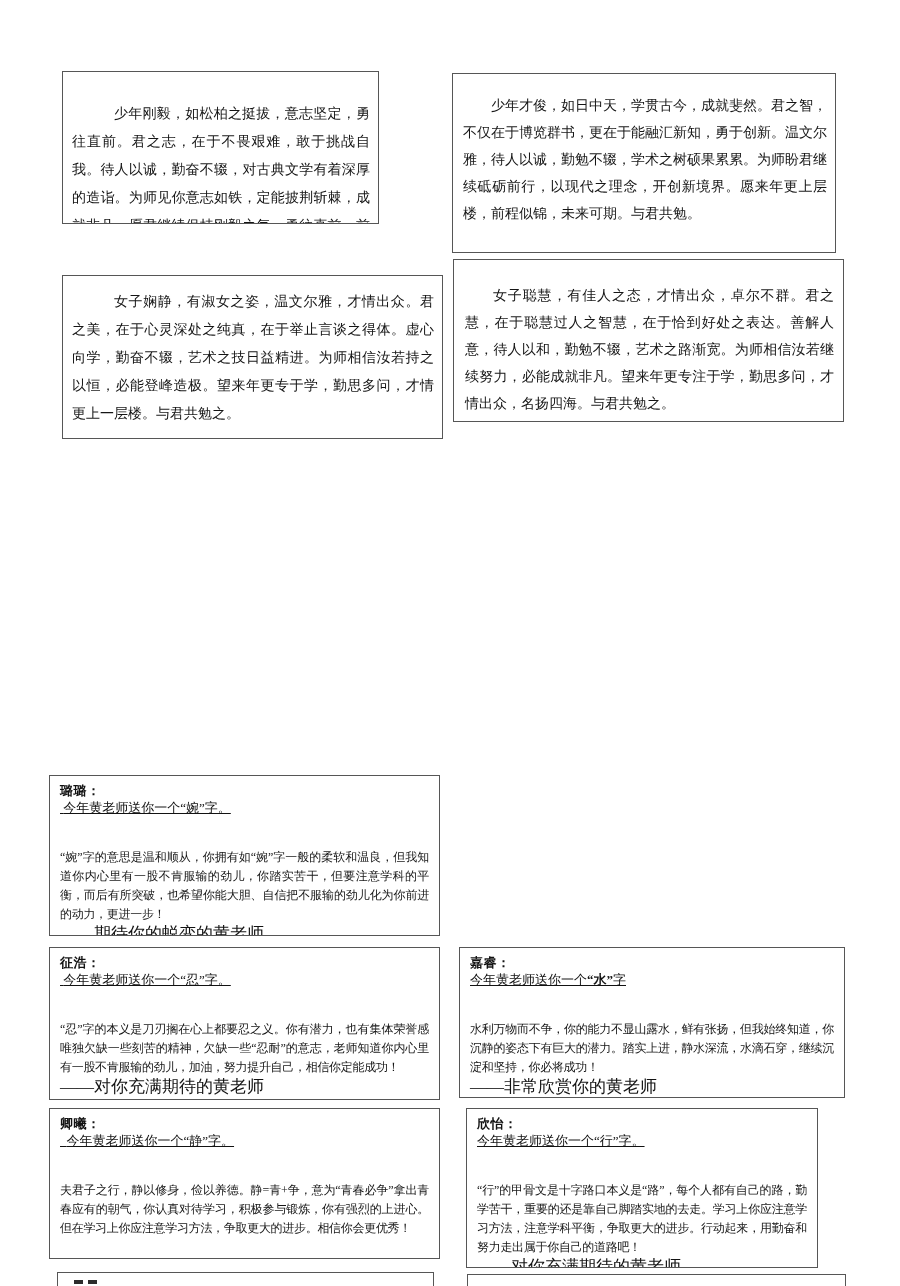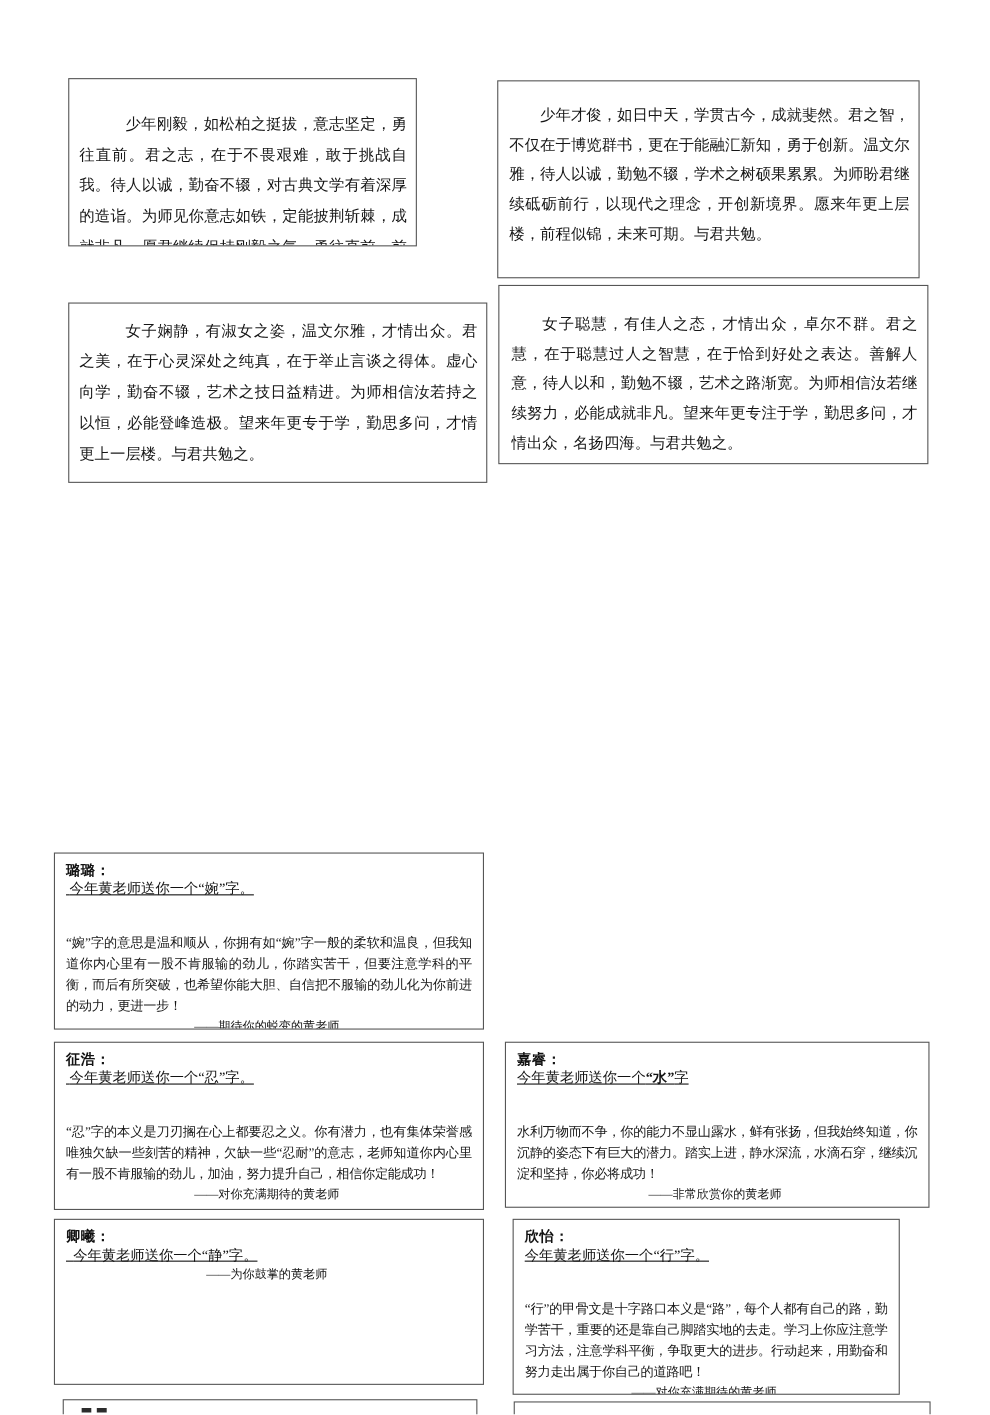--- a/index.html
+++ b/index.html
@@ -19,21 +19,21 @@
   #c1{left:62px;top:71px;width:317px;height:153px;padding:28px 8px 0 9px;}
   #c2{left:452px;top:73px;width:384px;height:180px;padding:18px 8px 0 10px;}
   #c3{left:62px;top:275px;width:381px;height:164px;padding:12px 8px 0 9px;}
   #c4{left:453px;top:259px;width:391px;height:163px;padding:22px 9px 0 11px;}
   
   .gcard{padding:6px 10px 0 10px;}
   .g-name{font-size:13px;font-weight:bold;line-height:17px;letter-spacing:0.5px;}
   .g-gift{font-size:13px;line-height:18px;white-space:pre-wrap;text-decoration:underline;}
   .g-strong{font-weight:bold;}
   .g-body{margin-top:31px;font-size:12px;line-height:19px;letter-spacing:-0.3px;text-align:justify;color:#161616;}
-  .g-sign{font-size:11px;line-height:19px;text-align:center;padding-right:4px;}
+  .g-sign{font-size:17px;line-height:19px;text-align:left;padding-right:4px;}
   #g1{left:49px;top:775px;width:391px;height:161px;}
   #g2{left:49px;top:947px;width:391px;height:153px;}
   #g3{left:459px;top:947px;width:386px;height:151px;}
   #g4{left:49px;top:1108px;width:391px;height:151px;}
   #g5{left:433px;top:1108px;width:352px;height:160px;margin-left:33px;}
   
   #g6{left:57px;top:1272px;width:377px;height:60px;}
   #g7{left:467px;top:1274px;width:379px;height:60px;}
   .mark-row{position:absolute;left:16px;top:7px;height:4px;overflow:hidden;}
   .mark{display:inline-block;width:9px;height:6px;background:#2c2c2c;margin-right:5px;vertical-align:top;}
@@ -73,21 +73,21 @@
   <div id="g3" class="card gcard">
     <div class="g-name">嘉睿：</div>
     <div class="g-gift"><span>今年黄老师送你一个</span><span class="g-strong">“水”</span><span>字</span></div>
     <div class="g-body">水利万物而不争，你的能力不显山露水，鲜有张扬，但我始终知道，你沉静的姿态下有巨大的潜力。踏实上进，静水深流，水滴石穿，继续沉淀和坚持，你必将成功！</div>
     <div class="g-sign">——非常欣赏你的黄老师</div>
   </div>
 
   <div id="g4" class="card gcard">
     <div class="g-name">卿曦：</div>
     <div class="g-gift"><span>  今年黄老师送你一个“静”字。</span><span class="g-strong"></span><span></span></div>
-    <div class="g-sign">——为你鼓掌的黄老师</div>
+    <div class="g-body">夫君子之行，静以修身，俭以养德。静=青+争，意为“青春必争”拿出青春应有的朝气，你认真对待学习，积极参与锻炼，你有强烈的上进心。但在学习上你应注意学习方法，争取更大的进步。相信你会更优秀！</div>
   </div>
 
   <div id="g5" class="card gcard">
     <div class="g-name">欣怡：</div>
     <div class="g-gift"><span>今年黄老师送你一个“行”字。</span><span class="g-strong"></span><span></span></div>
     <div class="g-body">“行”的甲骨文是十字路口本义是“路”，每个人都有自己的路，勤学苦干，重要的还是靠自己脚踏实地的去走。学习上你应注意学习方法，注意学科平衡，争取更大的进步。行动起来，用勤奋和努力走出属于你自己的道路吧！</div>
     <div class="g-sign">——对你充满期待的黄老师</div>
   </div>
 
   <div id="g6" class="card">

